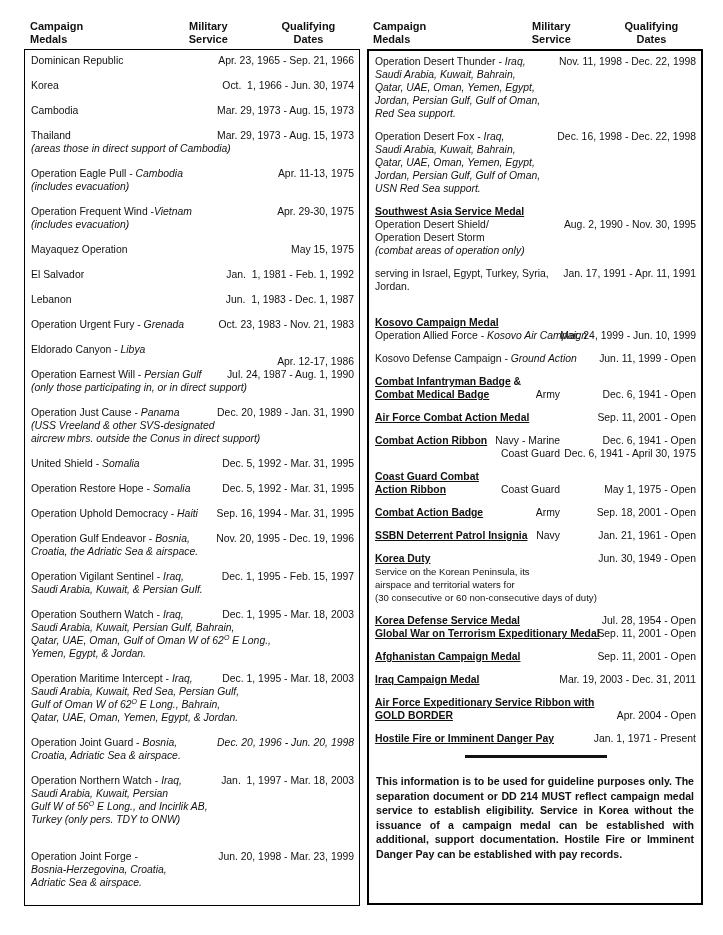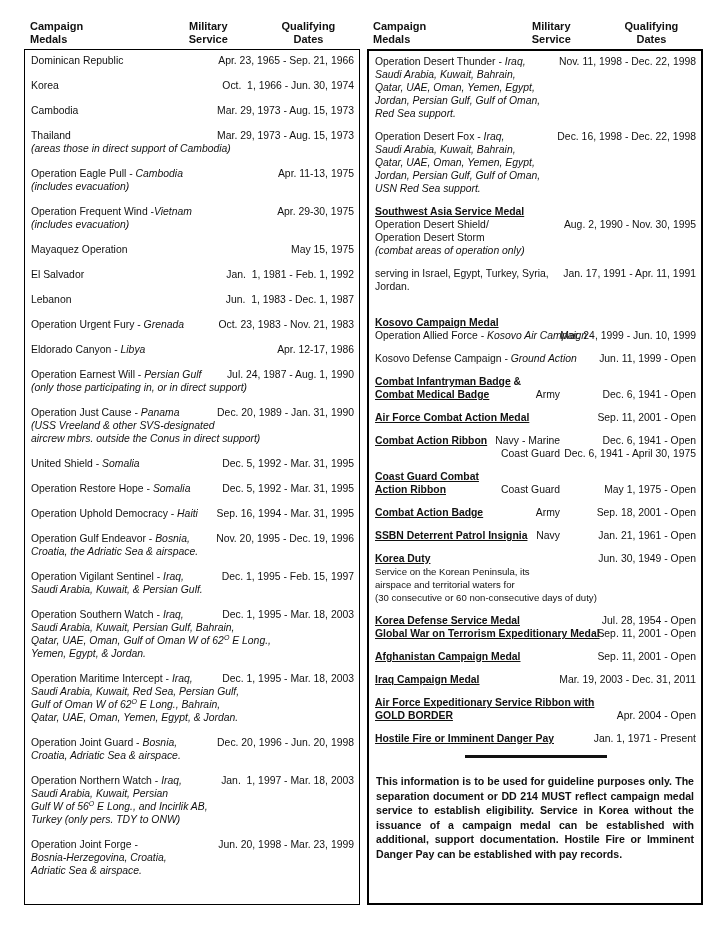--- a/index.html
+++ b/index.html
@@ -85,21 +85,21 @@
           <div class="row" style="margin-bottom: 12px; min-height: 13px;">
             <div class="line"><span>Lebanon</span></div>
             <div class="dates" style="top: 0px;"><div>Jun.  1, 1983 - Dec. 1, 1987</div></div>
           </div>
           <div class="row" style="margin-bottom: 12px; min-height: 13px;">
             <div class="line"><span>Operation Urgent Fury - </span><span class="i">Grenada</span></div>
             <div class="dates" style="top: 0px;"><div>Oct. 23, 1983 - Nov. 21, 1983</div></div>
           </div>
           <div class="row" style="margin-bottom: 12px; min-height: 13px;">
             <div class="line"><span>Eldorado Canyon - </span><span class="i">Libya</span></div>
-            <div class="dates" style="top: 0px;"><div>Apr. 12-17, 1986</div></div>
+            <div class="dates" style="top: 12px;"><div>Apr. 12-17, 1986</div></div>
           </div>
           <div class="row" style="margin-bottom: 12px; min-height: 26px;">
             <div class="line"><span>Operation Earnest Will - </span><span class="i">Persian Gulf</span></div>
             <div class="line"><span class="i">(only those participating in, or in direct support)</span></div>
             <div class="dates" style="top: 0px;"><div>Jul. 24, 1987 - Aug. 1, 1990</div></div>
           </div>
           <div class="row" style="margin-bottom: 12px; min-height: 39px;">
             <div class="line"><span>Operation Just Cause - </span><span class="i">Panama</span></div>
             <div class="line"><span class="i">(USS Vreeland &amp; other SVS-designated</span></div>
             <div class="line"><span class="i">aircrew mbrs. outside the Conus in direct support)</span></div>
@@ -137,23 +137,23 @@
           <div class="row" style="margin-bottom: 12px; min-height: 52px;">
             <div class="line"><span>Operation Maritime Intercept - </span><span class="i">Iraq,</span></div>
             <div class="line"><span class="i">Saudi Arabia, Kuwait, Red Sea, Persian Gulf,</span></div>
             <div class="line"><span class="i">Gulf of Oman W of 62</span><span class="sup">O</span><span class="i"> E Long., Bahrain,</span></div>
             <div class="line"><span class="i">Qatar, UAE, Oman, Yemen, Egypt, &amp; Jordan.</span></div>
             <div class="dates" style="top: 0px;"><div>Dec. 1, 1995 - Mar. 18, 2003</div></div>
           </div>
           <div class="row" style="margin-bottom: 12px; min-height: 26px;">
             <div class="line"><span>Operation Joint Guard - </span><span class="i">Bosnia,</span></div>
             <div class="line"><span class="i">Croatia, Adriatic Sea &amp; airspace.</span></div>
-            <div class="dates" style="top: 0px;"><div>Dec. 20, 1996 - Jun. 20, 1998</div></div>
-          </div>
-          <div class="row" style="margin-bottom: 12px; min-height: 52px;">
+            <div class="dates" style="top: 0px; font-style: italic;"><div>Dec. 20, 1996 - Jun. 20, 1998</div></div>
+          </div>
+          <div class="row" style="margin-bottom: 24px; min-height: 52px;">
             <div class="line"><span>Operation Northern Watch - </span><span class="i">Iraq,</span></div>
             <div class="line"><span class="i">Saudi Arabia, Kuwait, Persian</span></div>
             <div class="line"><span class="i">Gulf W of 56</span><span class="sup">O</span><span class="i"> E Long., and Incirlik AB,</span></div>
             <div class="line"><span class="i">Turkey (only pers. TDY to ONW)</span></div>
             <div class="dates" style="top: 0px;"><div>Jan.  1, 1997 - Mar. 18, 2003</div></div>
           </div>
           <div class="row" style="margin-bottom: 12px; min-height: 39px;">
             <div class="line"><span>Operation Joint Forge -</span></div>
             <div class="line"><span class="i">Bosnia-Herzegovina, Croatia,</span></div>
             <div class="line"><span class="i">Adriatic Sea &amp; airspace.</span></div>

